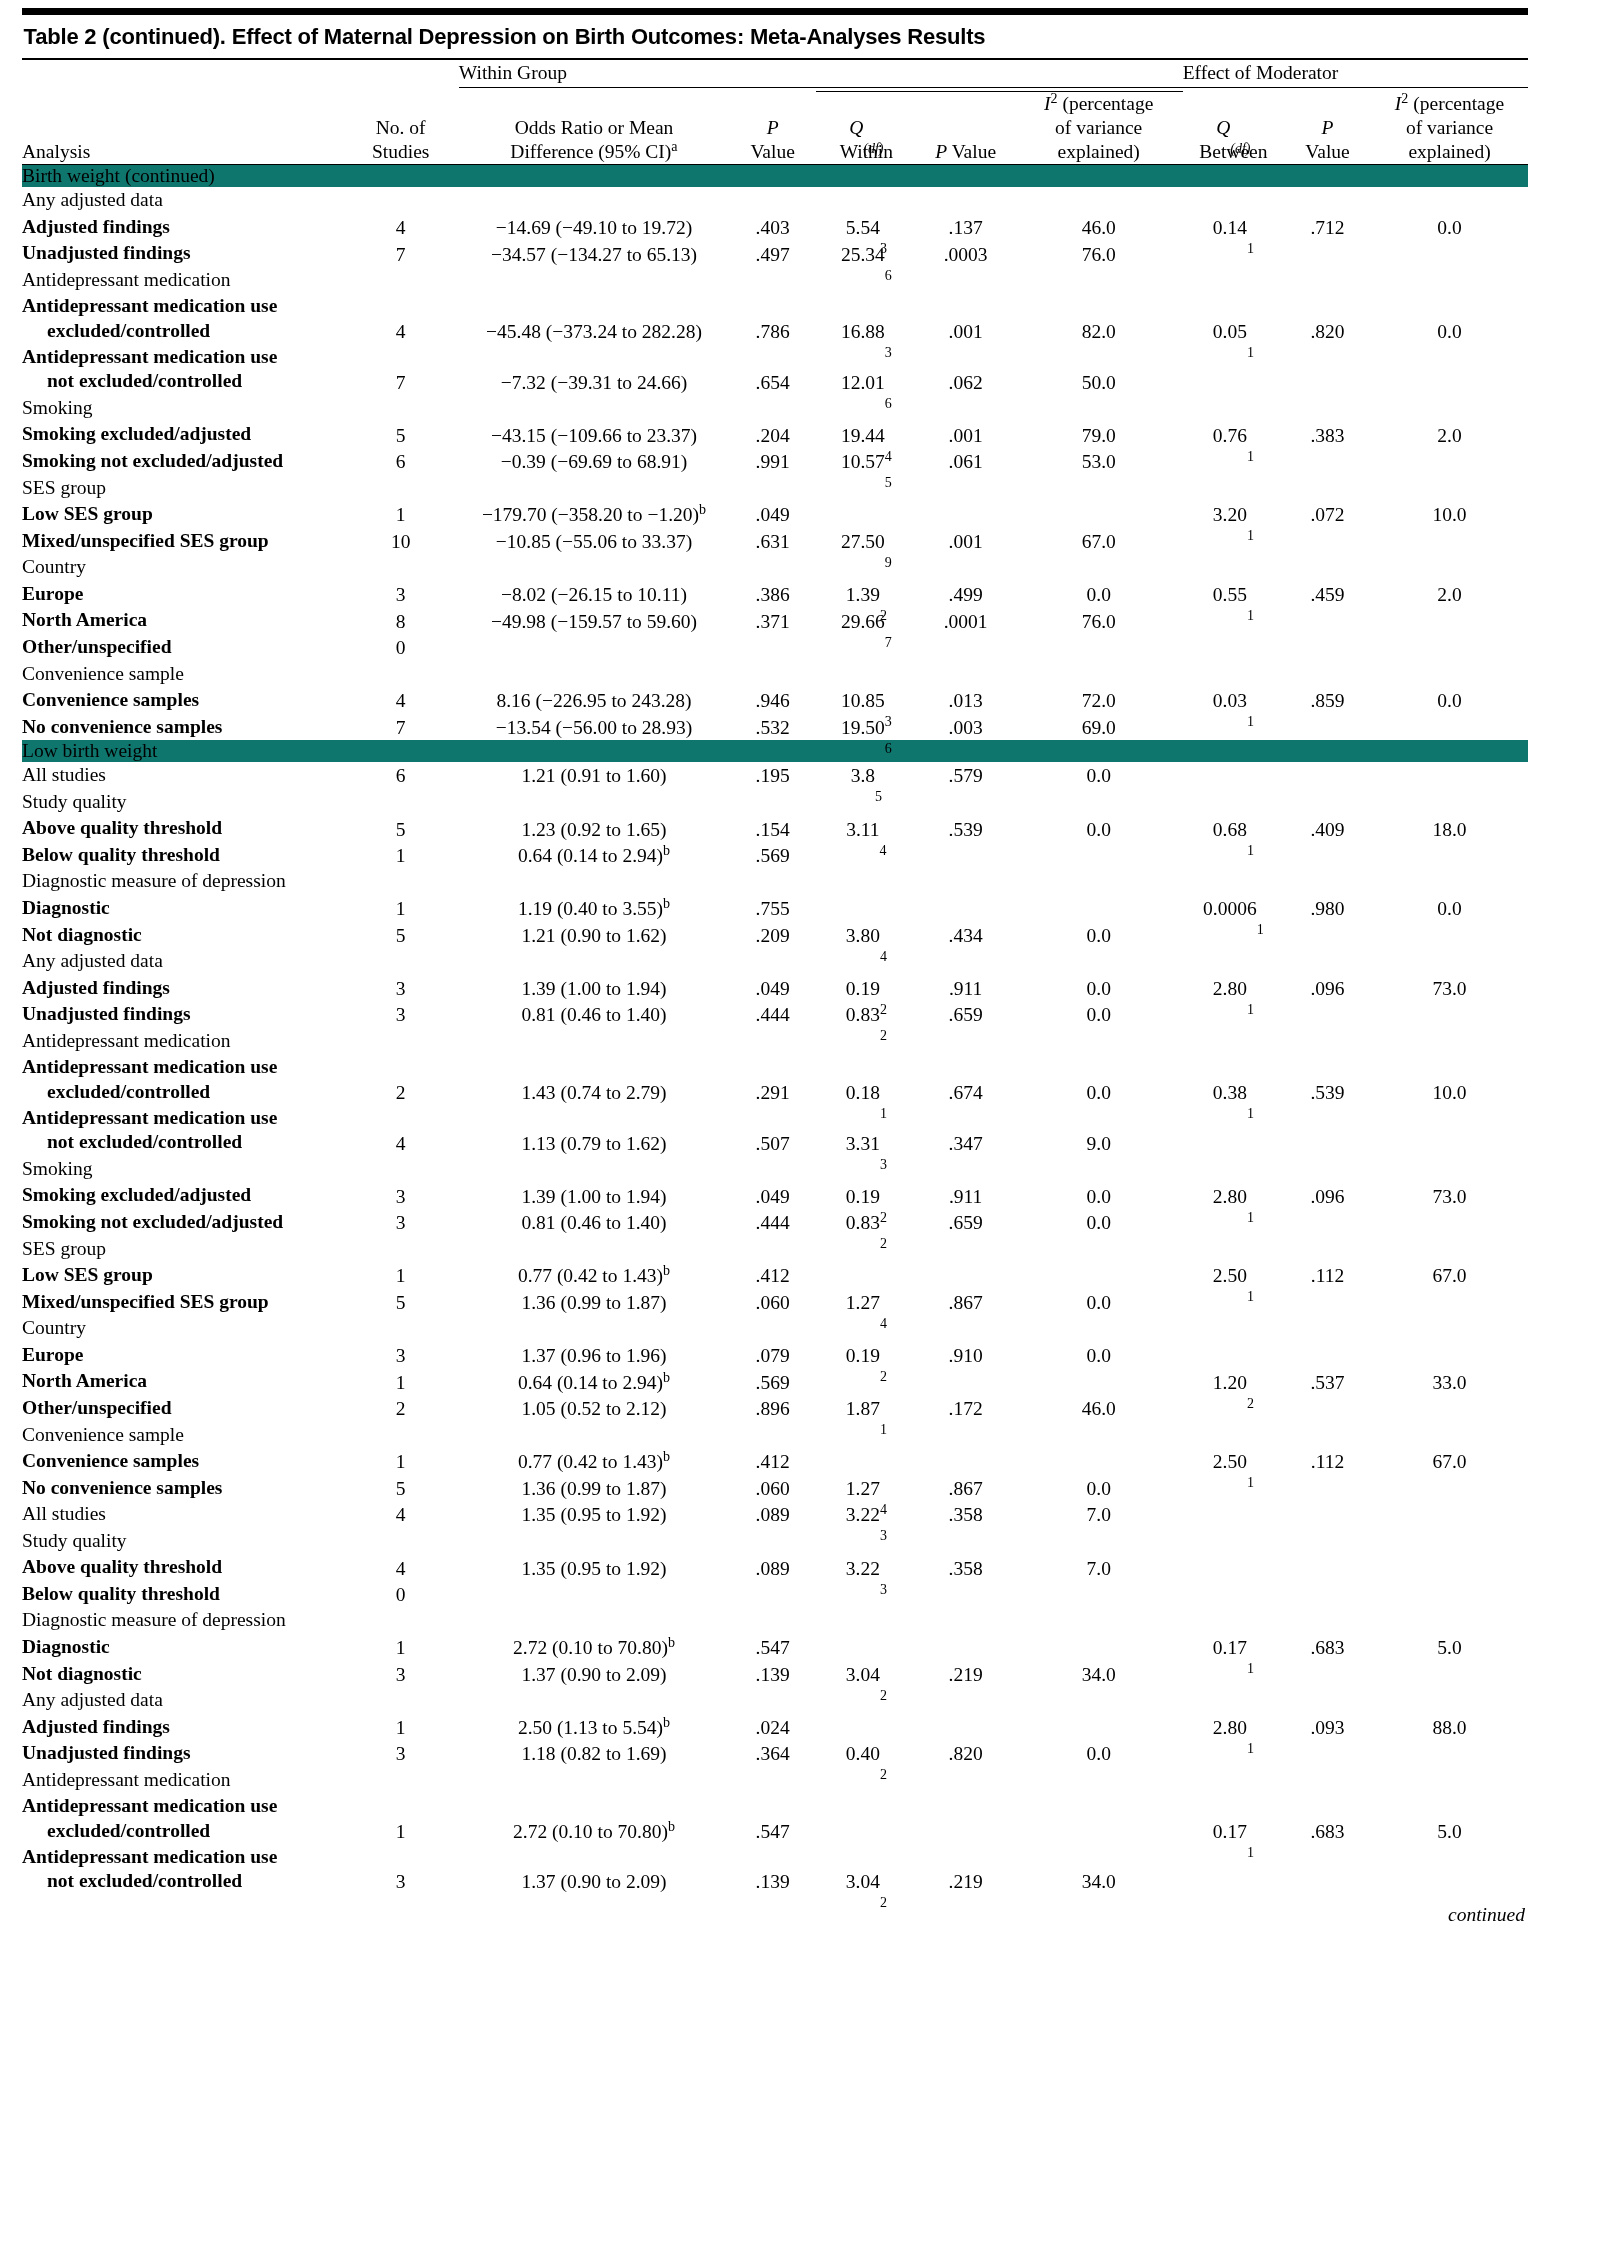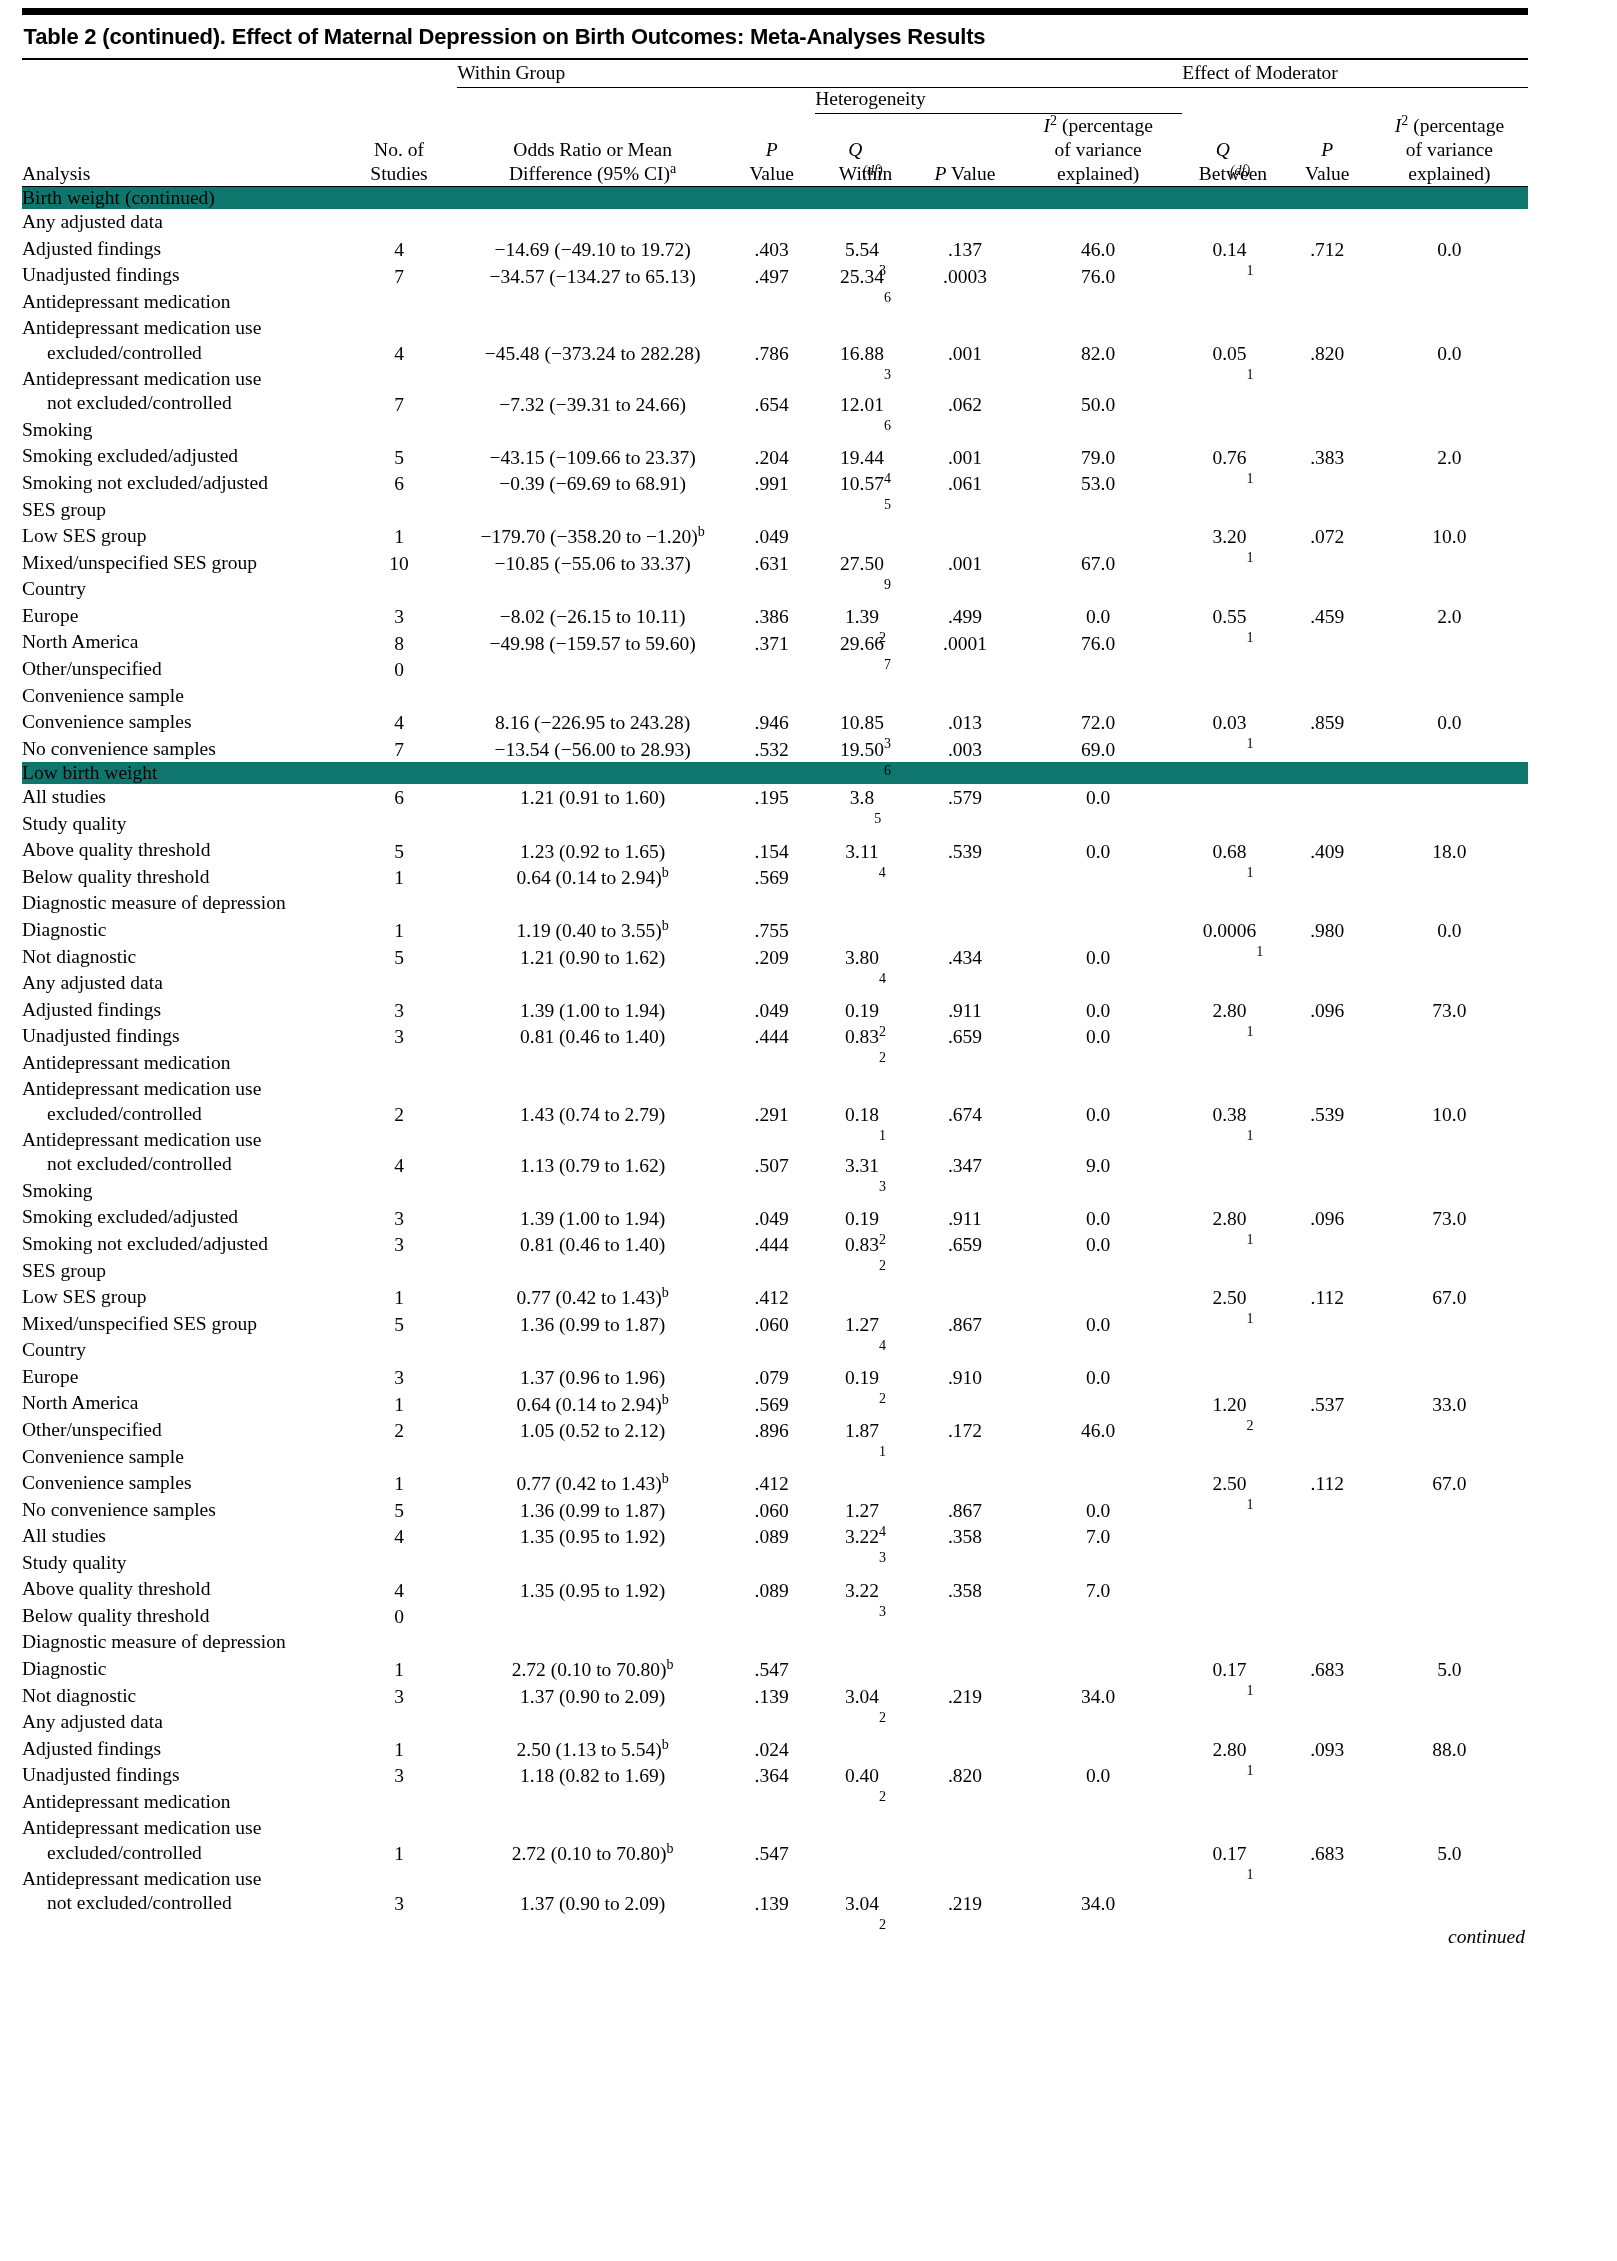--- a/index.html
+++ b/index.html
@@ -82,21 +82,21 @@
   .row-line-bottom td {
     border-bottom: 1.6px solid #000;
   }
   .section-row td {
     background: #0f766e;
     font-size: 19.5px;
     padding: 3.9px 0 3.9px 3.1px;
     text-align: left;
   }
   .lvl0 { padding-left: 1.6px; }
-  .lvl1 { padding-left: 26.5px; }
+  .lvl1 { padding-left: 26.5px; font-weight: bold; }
   .cont-indent { padding-left: 52px; }
 
   td.num { text-align: center; }
   td.analysis { text-align: left; font-size: 19.5px; line-height: 1.24; padding: 1.6px 0 0.8px 0; }
   tr.data td { padding-top: 1.6px; padding-bottom: 0.8px; font-size: 19.5px; }
   sub { font-size: 0.72em; vertical-align: baseline; position: relative; top: 19px; }
   sup { font-size: 0.72em; vertical-align: baseline; position: relative; top: -7px; }
   .ital { font-style: italic; }
   .continued {
     text-align: right;
@@ -140,28 +140,20 @@
         <td colspan="5" class="grp-head-cell">Within Group</td>
         <td colspan="3" class="grp-head-cell">Effect of Moderator</td>
       </tr>
       <tr>
         <td></td>
           <td></td>
         <td colspan="5" class="hr-span"></td>
         <td colspan="3" class="hr-span"></td>
       </tr>
 
-      <tr>
-        <td></td>
-          <td></td>
-          <td></td>
-          <td></td>
-        <td colspan="3" class="grp-head-cell">Heterogeneity</td>
-        <td colspan="3"></td>
-      </tr>
       <tr>
         <td></td>
           <td></td>
           <td></td>
           <td></td>
         <td colspan="3" class="hr-span"></td>
         <td colspan="3"></td>
       </tr>
 
       <tr class="row-line-bottom">

